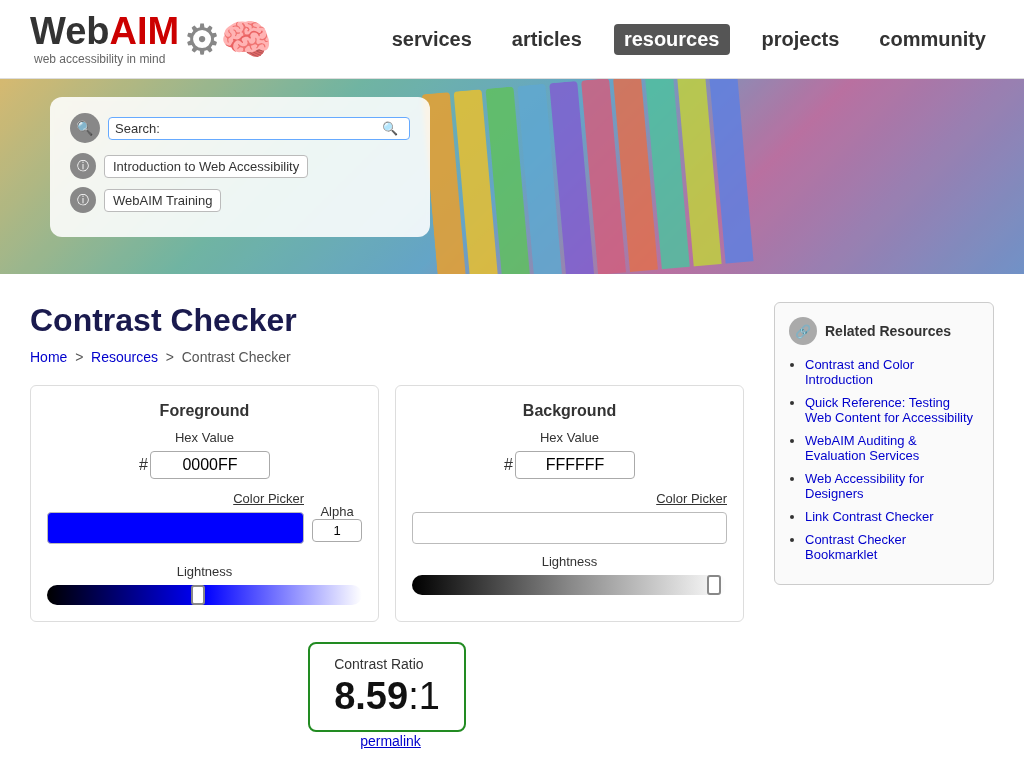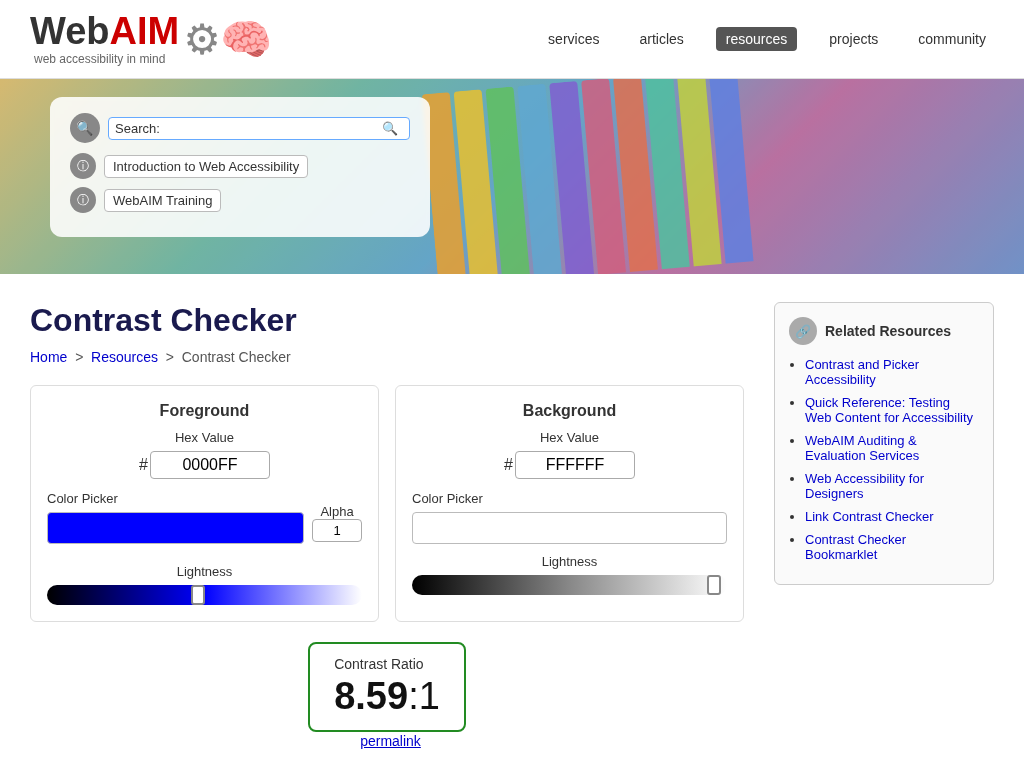--- a/index.html
+++ b/index.html
@@ -37,26 +37,27 @@
       font-size: 42px;
       color: #888;
       margin-left: 4px;
     }
     .main-nav {
       display: flex;
       gap: 24px;
       align-items: center;
     }
     .nav-item {
-      font-size: 14px;
+      font-size: 20px;
       color: #333;
       text-decoration: none;
       padding: 4px 8px;
       border-radius: 4px;
       cursor: pointer;
+      font-weight: bold;
     }
     .nav-item.active {
       background: #555;
       color: #fff;
       border-radius: 4px;
       padding: 4px 10px;
     }
 
     
     .hero {
@@ -226,23 +227,24 @@
     }
     .hex-input {
       border: 1px solid #aaa;
       border-radius: 4px;
       padding: 4px 8px;
       font-size: 16px;
       width: 120px;
       text-align: center;
     }
     .color-picker-label {
-      text-align: left;
+      text-align: right;
       font-size: 13px;
       margin-bottom: 6px;
+      text-decoration: underline;
     }
     .color-swatch {
       height: 32px;
       border-radius: 4px;
       border: 1px solid #bbb;
       margin-bottom: 10px;
     }
     .alpha-label { font-size: 13px; }
     .alpha-input {
       border: 1px solid #aaa;
@@ -496,21 +498,21 @@
     </div>
   </div>
 
   <div class="sidebar">
     <div class="related-resources">
       <div class="related-header">
         <div class="related-icon">🔗</div>
         <span>Related Resources</span>
       </div>
       <ul class="related-list">
-        <li><a>Contrast and Picker Accessibility</a></li>
+        <li><a>Contrast and Color Introduction</a></li>
         <li><a>Quick Reference: Testing Web Content for Accessibility</a></li>
         <li><a>WebAIM Auditing &amp; Evaluation Services</a></li>
         <li><a>Web Accessibility for Designers</a></li>
         <li><a>Link Contrast Checker</a></li>
         <li><a>Contrast Checker Bookmarklet</a></li>
       </ul>
     </div>
   </div>
 </div>
 

